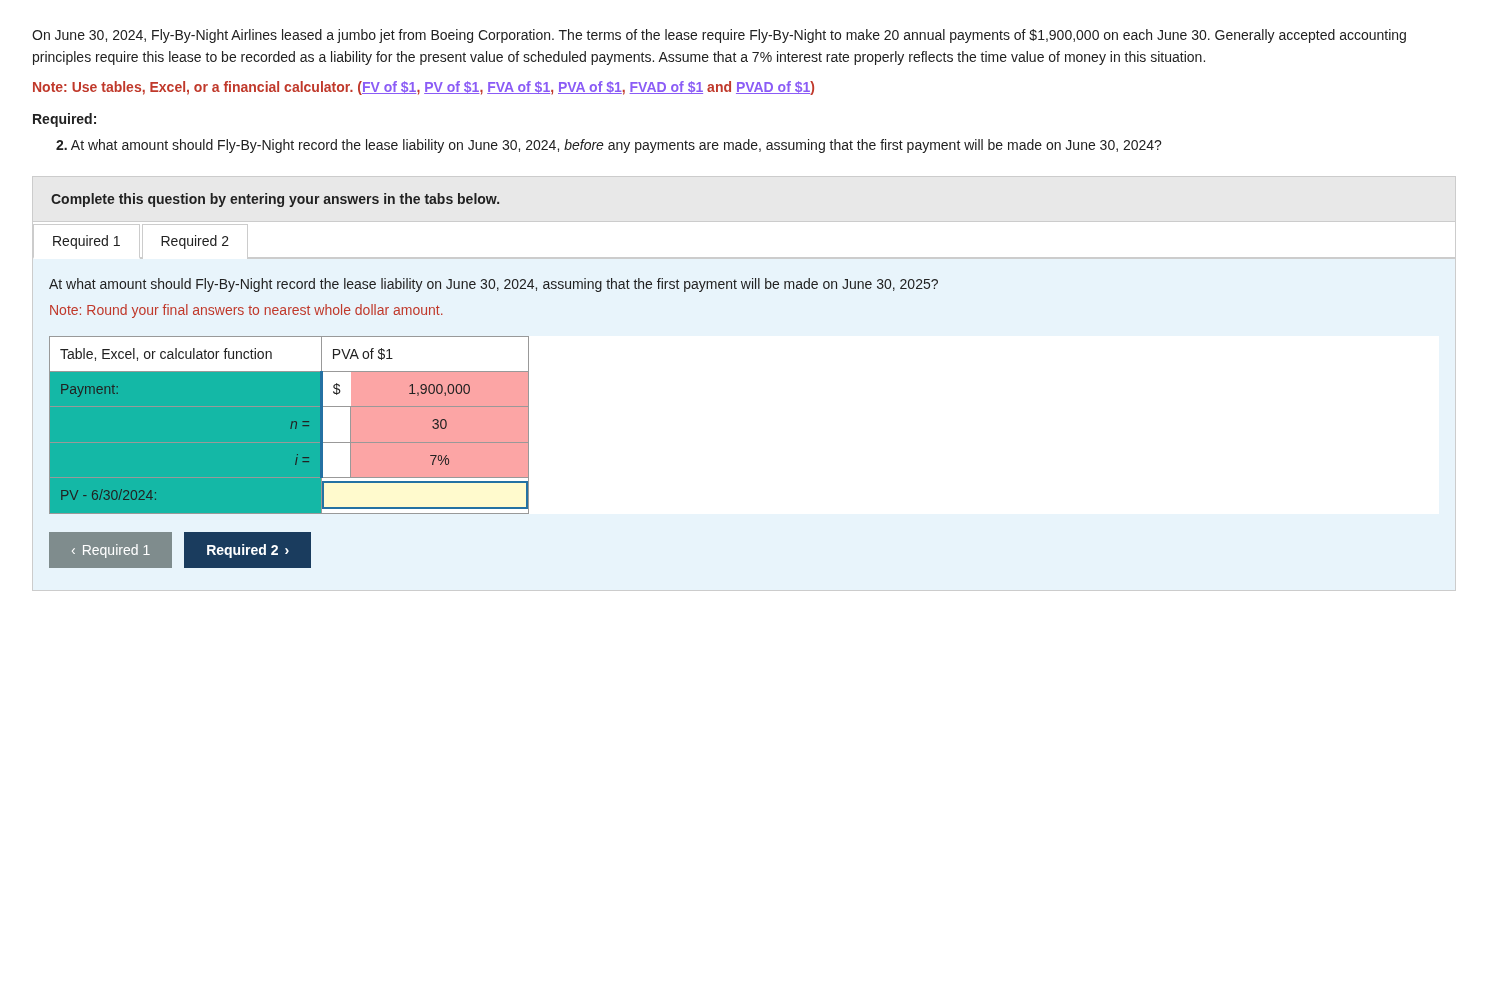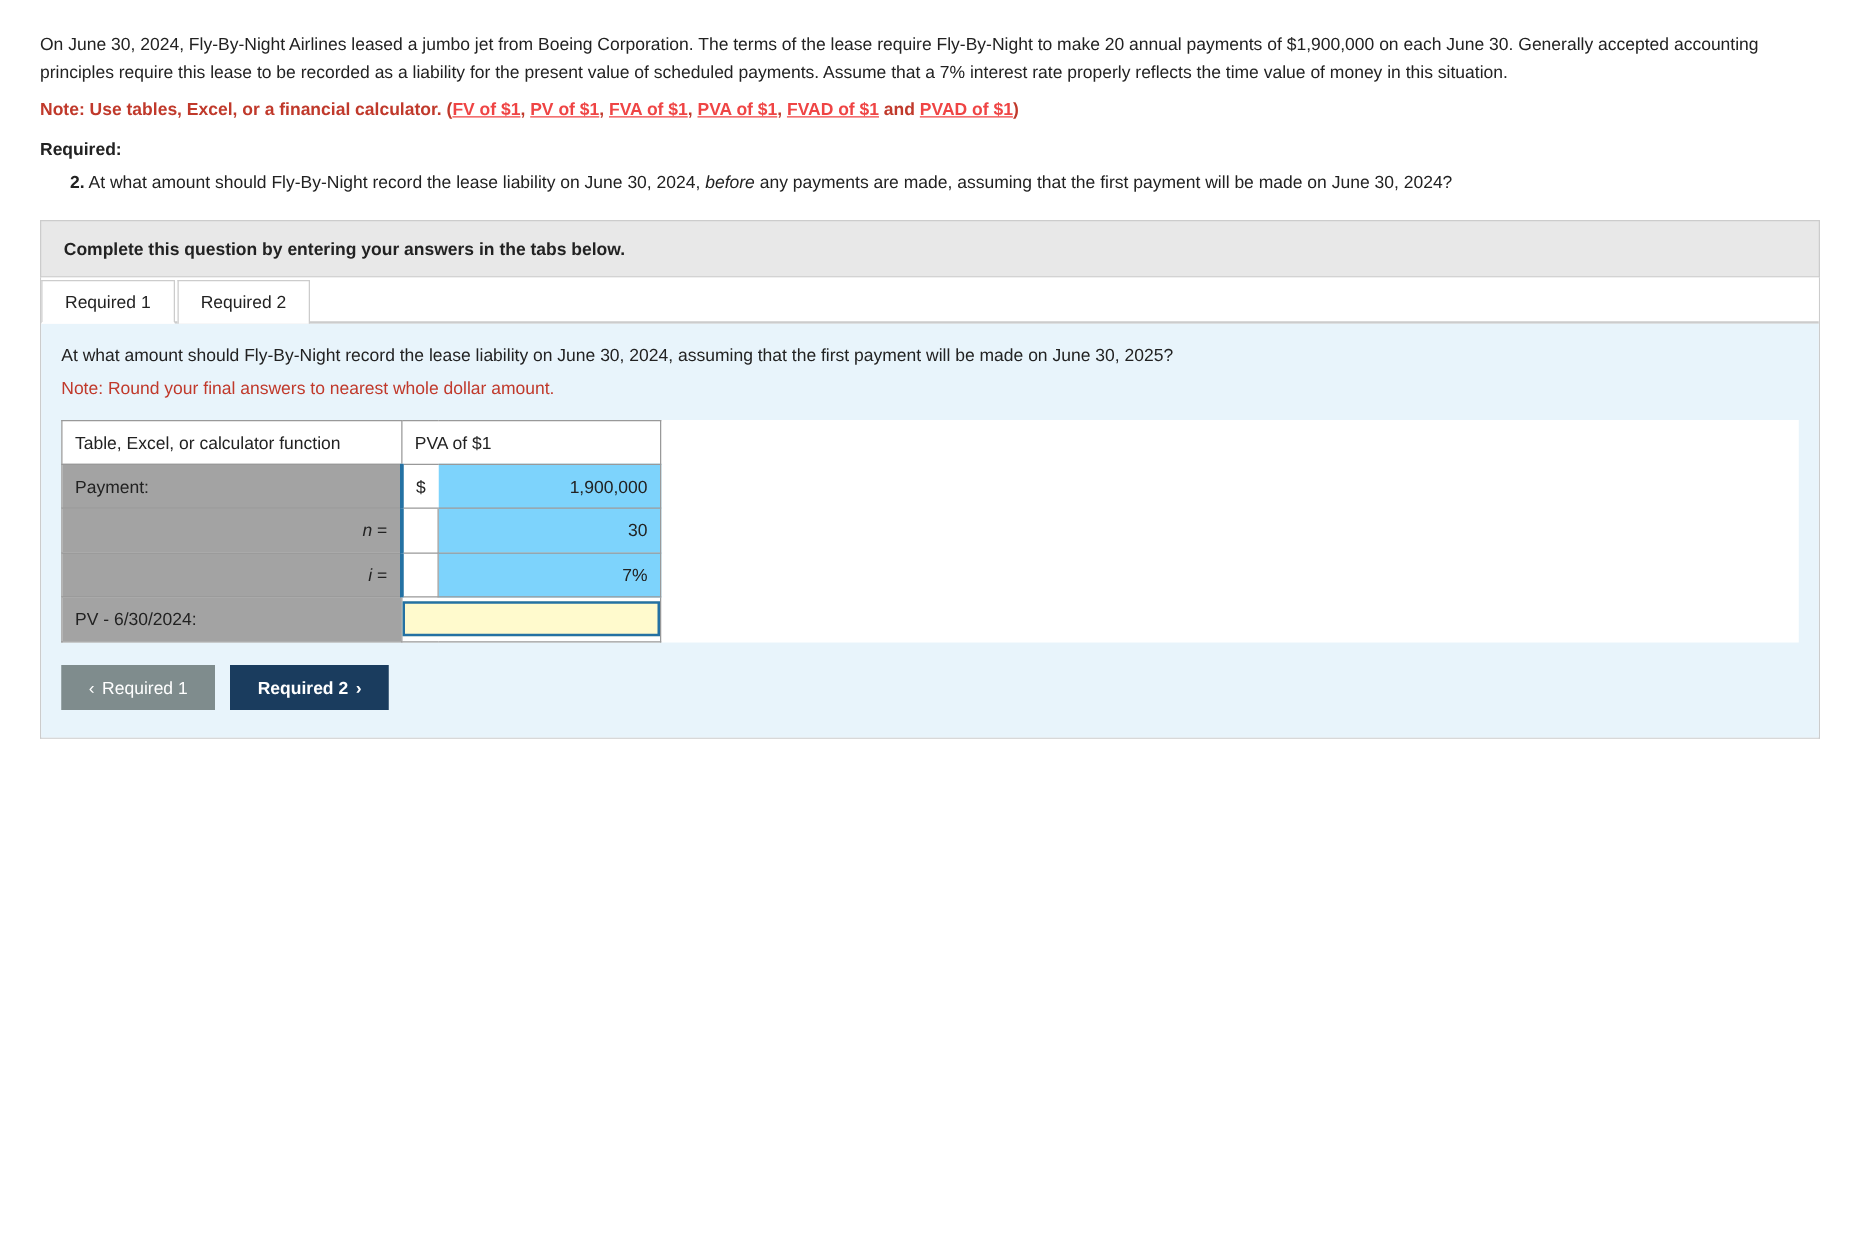--- a/index.html
+++ b/index.html
@@ -14,21 +14,21 @@
     .intro-text {
       line-height: 1.6;
       margin-bottom: 10px;
     }
     .note-red {
       color: #c0392b;
       font-weight: bold;
       margin-bottom: 16px;
     }
     .note-red a {
-      color: #ef4444;
+      color: #8b5cf6;
       text-decoration: underline;
     }
     .required-heading {
       font-weight: bold;
       margin-bottom: 8px;
     }
     .required-list {
       list-style: none;
       padding-left: 24px;
       margin-bottom: 20px;
@@ -90,33 +90,33 @@
       border-collapse: collapse;
       min-width: 480px;
     }
     table.calc-table td, table.calc-table th {
       border: 1px solid #999;
       padding: 6px 10px;
       font-size: 14px;
     }
     table.calc-table .label-cell {
       min-width: 220px;
-      background: #a3a3a3;
+      background: #14b8a6;
     }
     table.calc-table .header-cell {
       background: #fff;
       font-weight: normal;
       min-width: 180px;
       text-align: left;
       margin-left: 48px;
     }
     table.calc-table .value-cell {
-      text-align: right;
+      text-align: center;
       min-width: 100px;
-      background: #7dd3fc;
+      background: #fca5a5;
     }
     table.calc-table .pv-input {
       background: #fffacd;
       min-width: 160px;
       height: 26px;
       border: 2px solid #2471a3;
     }
     .nav-buttons {
       display: flex;
       gap: 12px;

